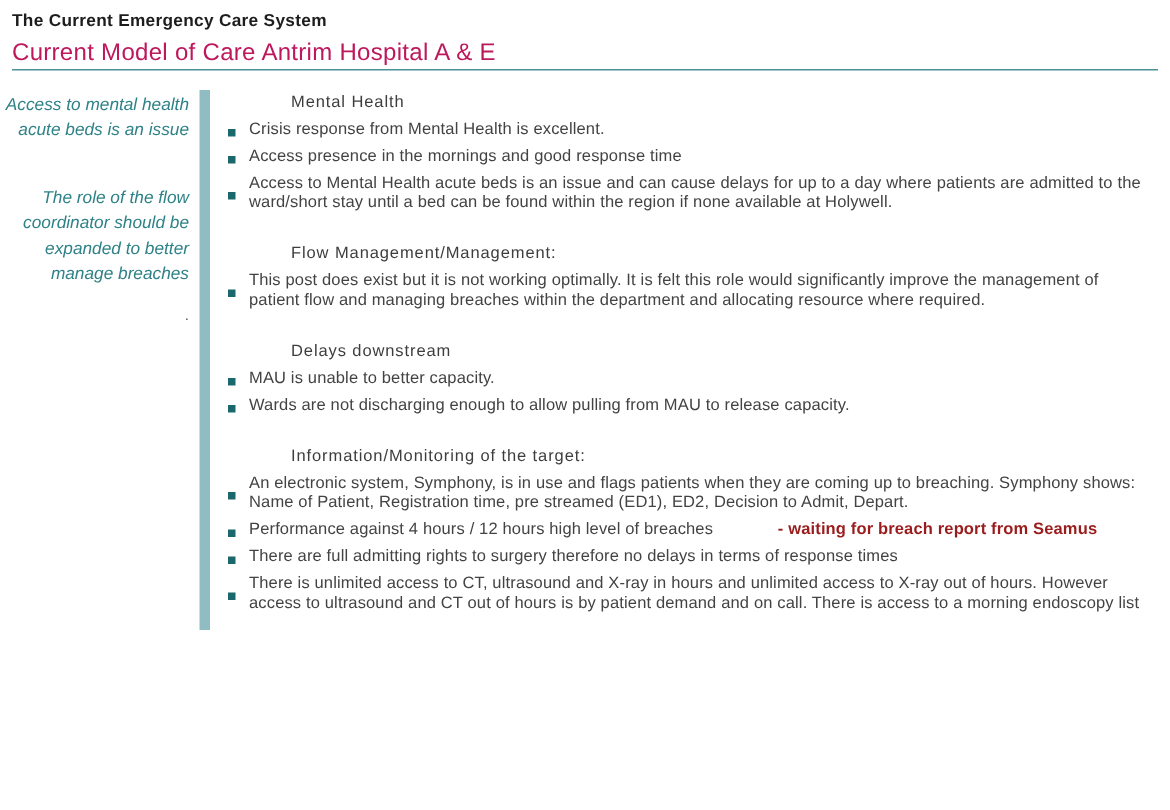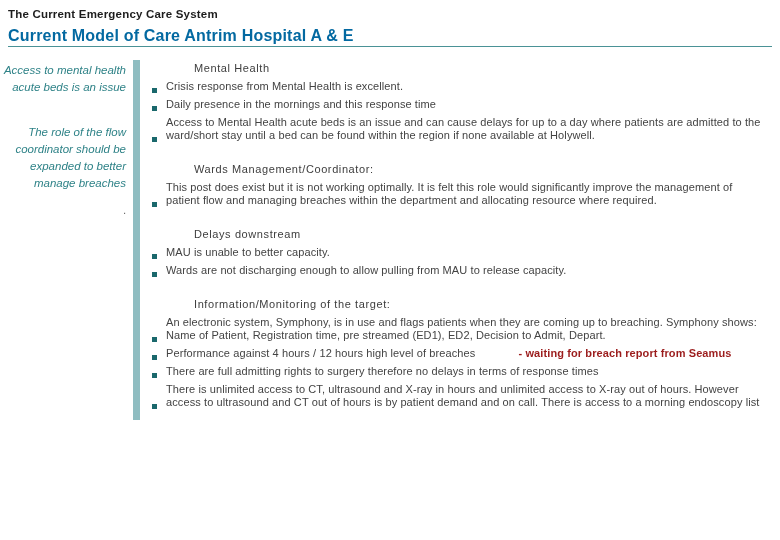--- a/index.html
+++ b/index.html
@@ -19,22 +19,22 @@
     left: 8px; top: 8px;
     font-size: 11.5px;
     font-weight: bold;
     color: #1d1d1d;
     letter-spacing: 0.2px;
   }
   .page-title {
     position: absolute;
     left: 8px; top: 27px;
     font-size: 16px;
-    font-weight: bold;
-    color: #0369a1;
+    font-weight: normal;
+    color: #be185d;
     letter-spacing: 0.2px;
   }
   .title-rule {
     position: absolute;
     left: 8px; top: 46px;
     width: 764px; height: 1px;
     background: #4a9296;
   }
 
   
@@ -75,21 +75,21 @@
   .section { margin-bottom: 21px; }
   .section-heading {
     font-size: 11px;
     color: #3d3d3d;
     letter-spacing: 0.6px;
     margin-bottom: 6px;
     padding-left: 44px;
   }
   .bullet {
     display: flex;
-    align-items: flex-end;
+    align-items: center;
     margin-bottom: 5px;
     font-size: 11px;
     line-height: 13px;
     color: #434343;
   }
   .bullet .sq {
     flex: 0 0 auto;
     width: 5px; height: 5px;
     background: #1a686c;
     margin: 3px 9px 0 2px;
@@ -154,30 +154,30 @@
   <div class="main">
 
     <div class="section">
       <div class="section-heading">Mental Health</div>
       <div class="bullet">
         <span class="sq"></span>
         <span class="txt">Crisis response from Mental Health is excellent.</span>
       </div>
       <div class="bullet">
         <span class="sq"></span>
-        <span class="txt">Daily presence in the mornings and this response time</span>
+        <span class="txt">Access presence in the mornings and good response time</span>
       </div>
       <div class="bullet">
         <span class="sq"></span>
         <span class="txt">Access to Mental Health acute beds is an issue and can cause delays for up to a day where patients are admitted to the ward/short stay until a bed can be found within the region if none available at Holywell.</span>
       </div>
     </div>
 
     <div class="section">
-      <div class="section-heading">Wards Management/Coordinator:</div>
+      <div class="section-heading">Flow Management/Management:</div>
       <div class="bullet">
         <span class="sq"></span>
         <span class="txt">This post does exist but it is not working optimally.  It is felt this role would significantly improve the management of patient flow and managing breaches within the department and allocating resource where required.</span>
       </div>
     </div>
 
     <div class="section">
       <div class="section-heading">Delays downstream</div>
       <div class="bullet">
         <span class="sq"></span>

